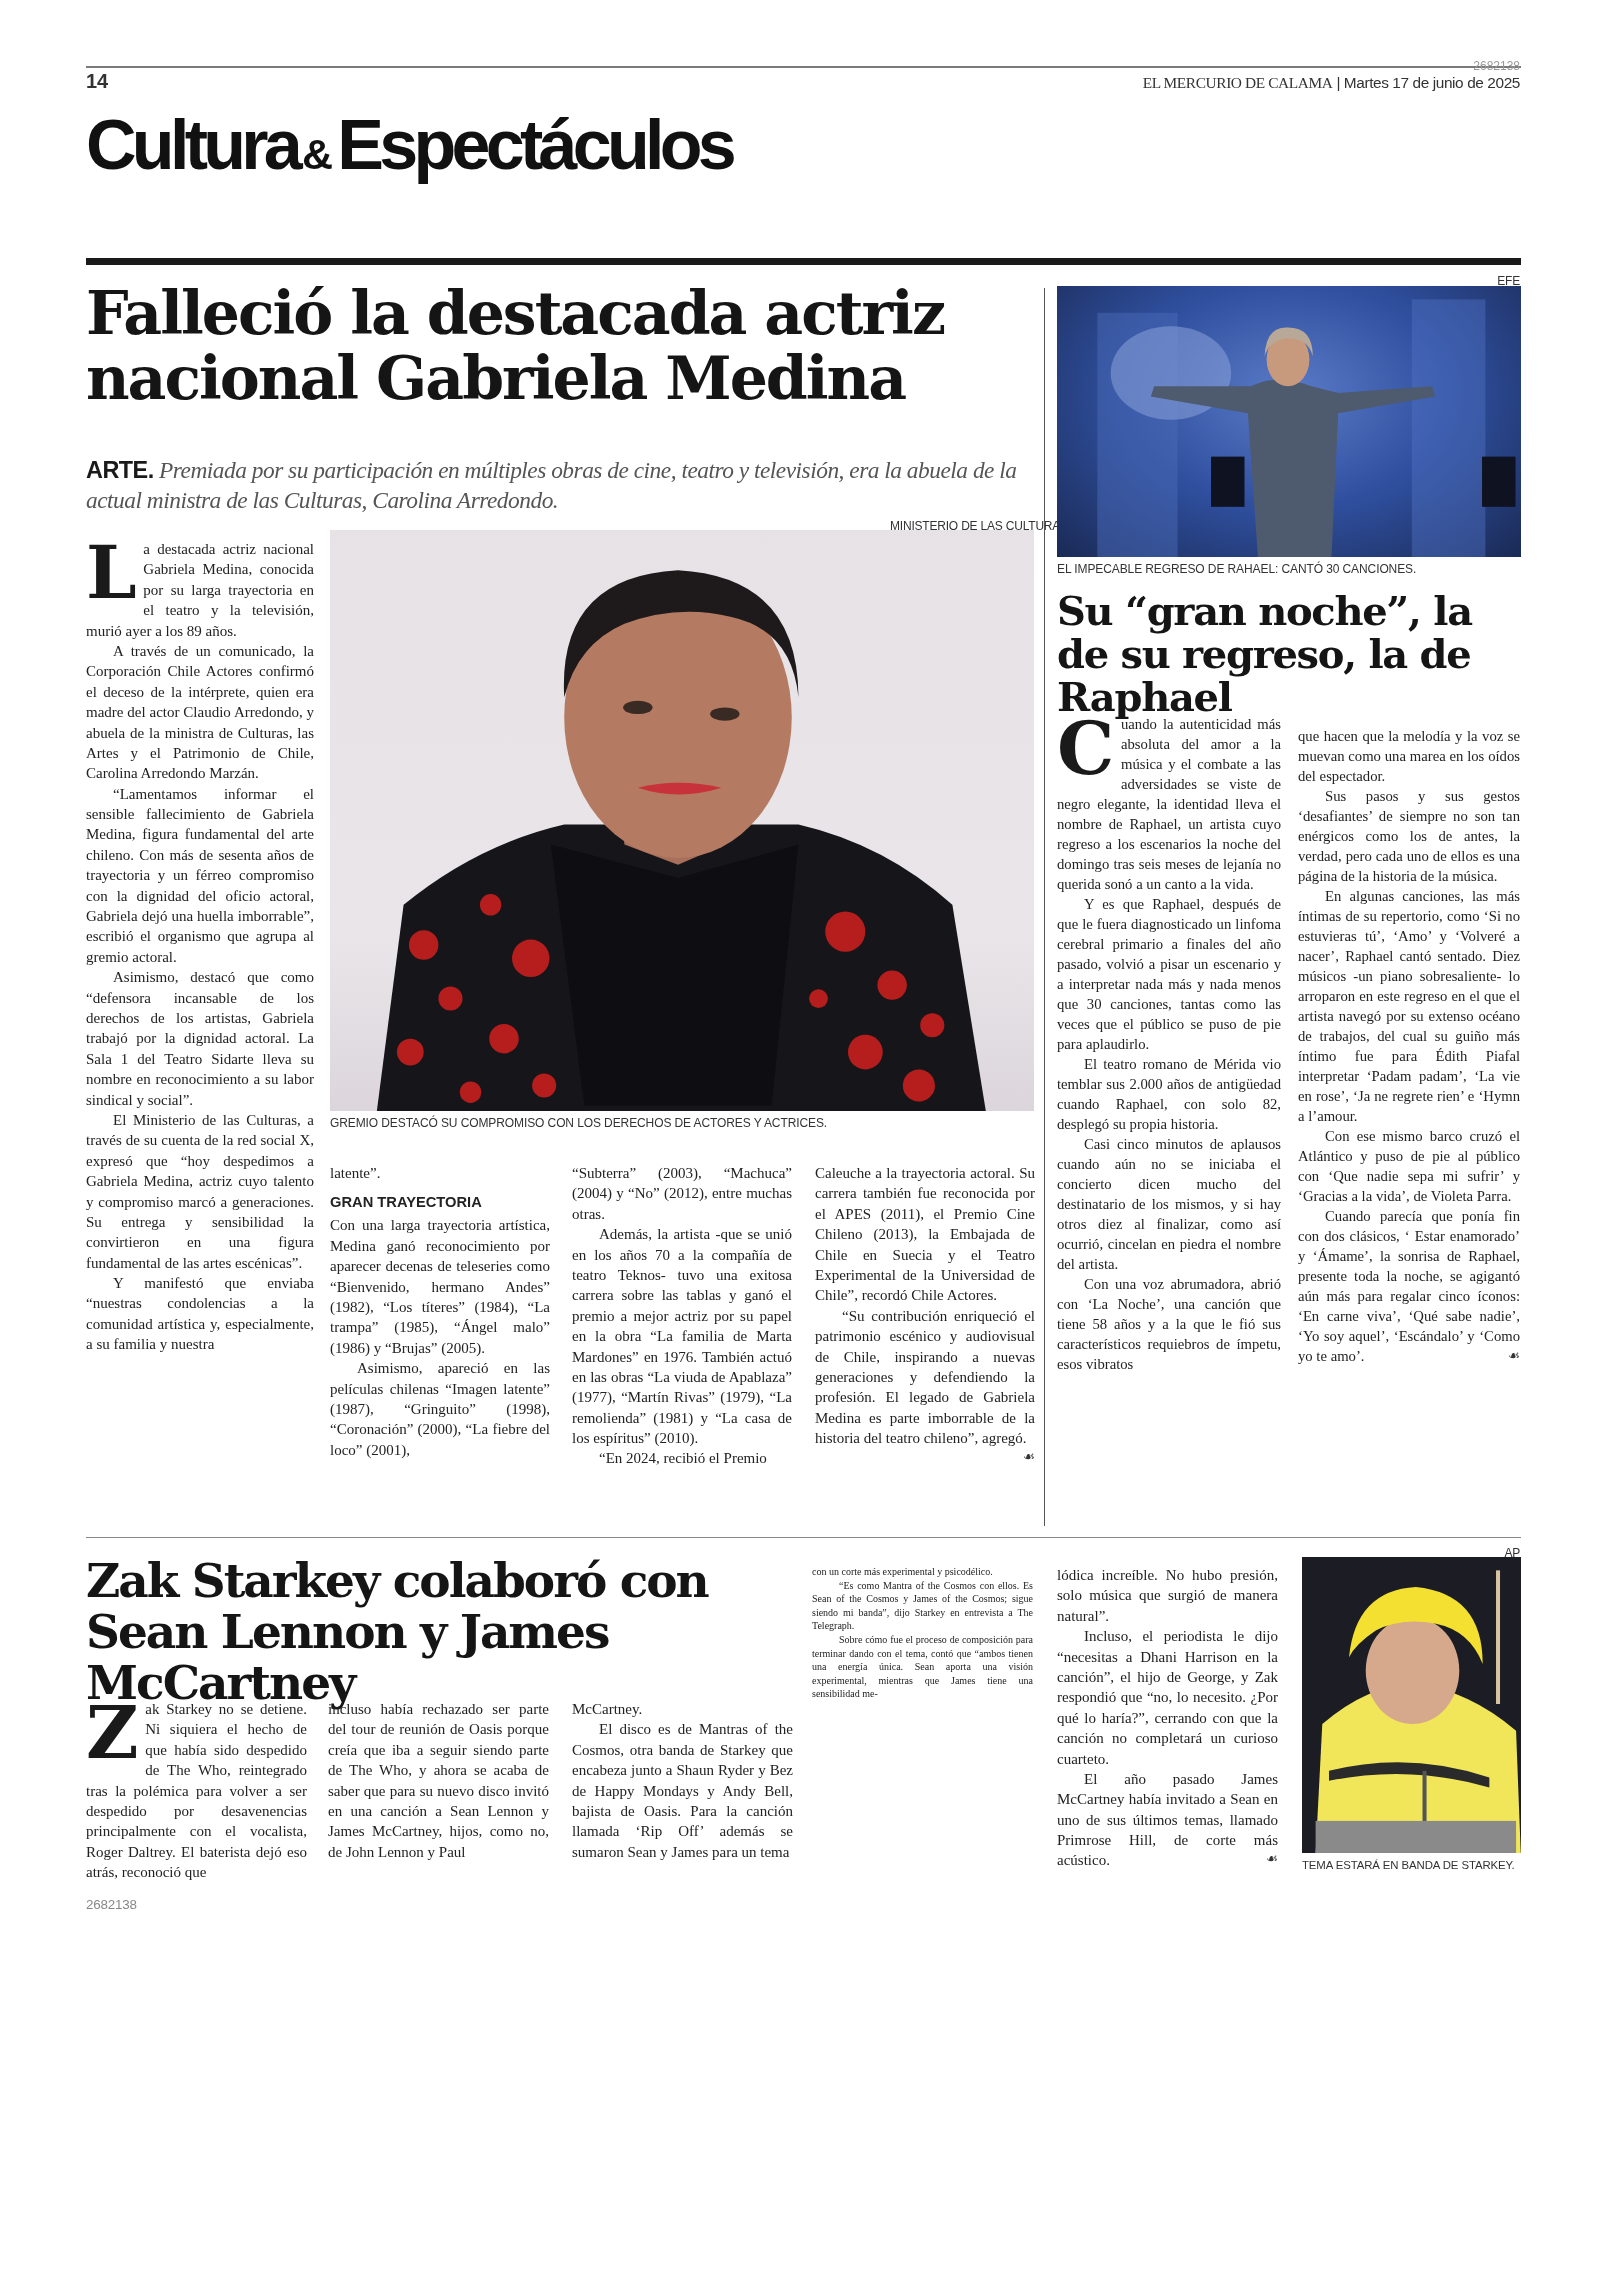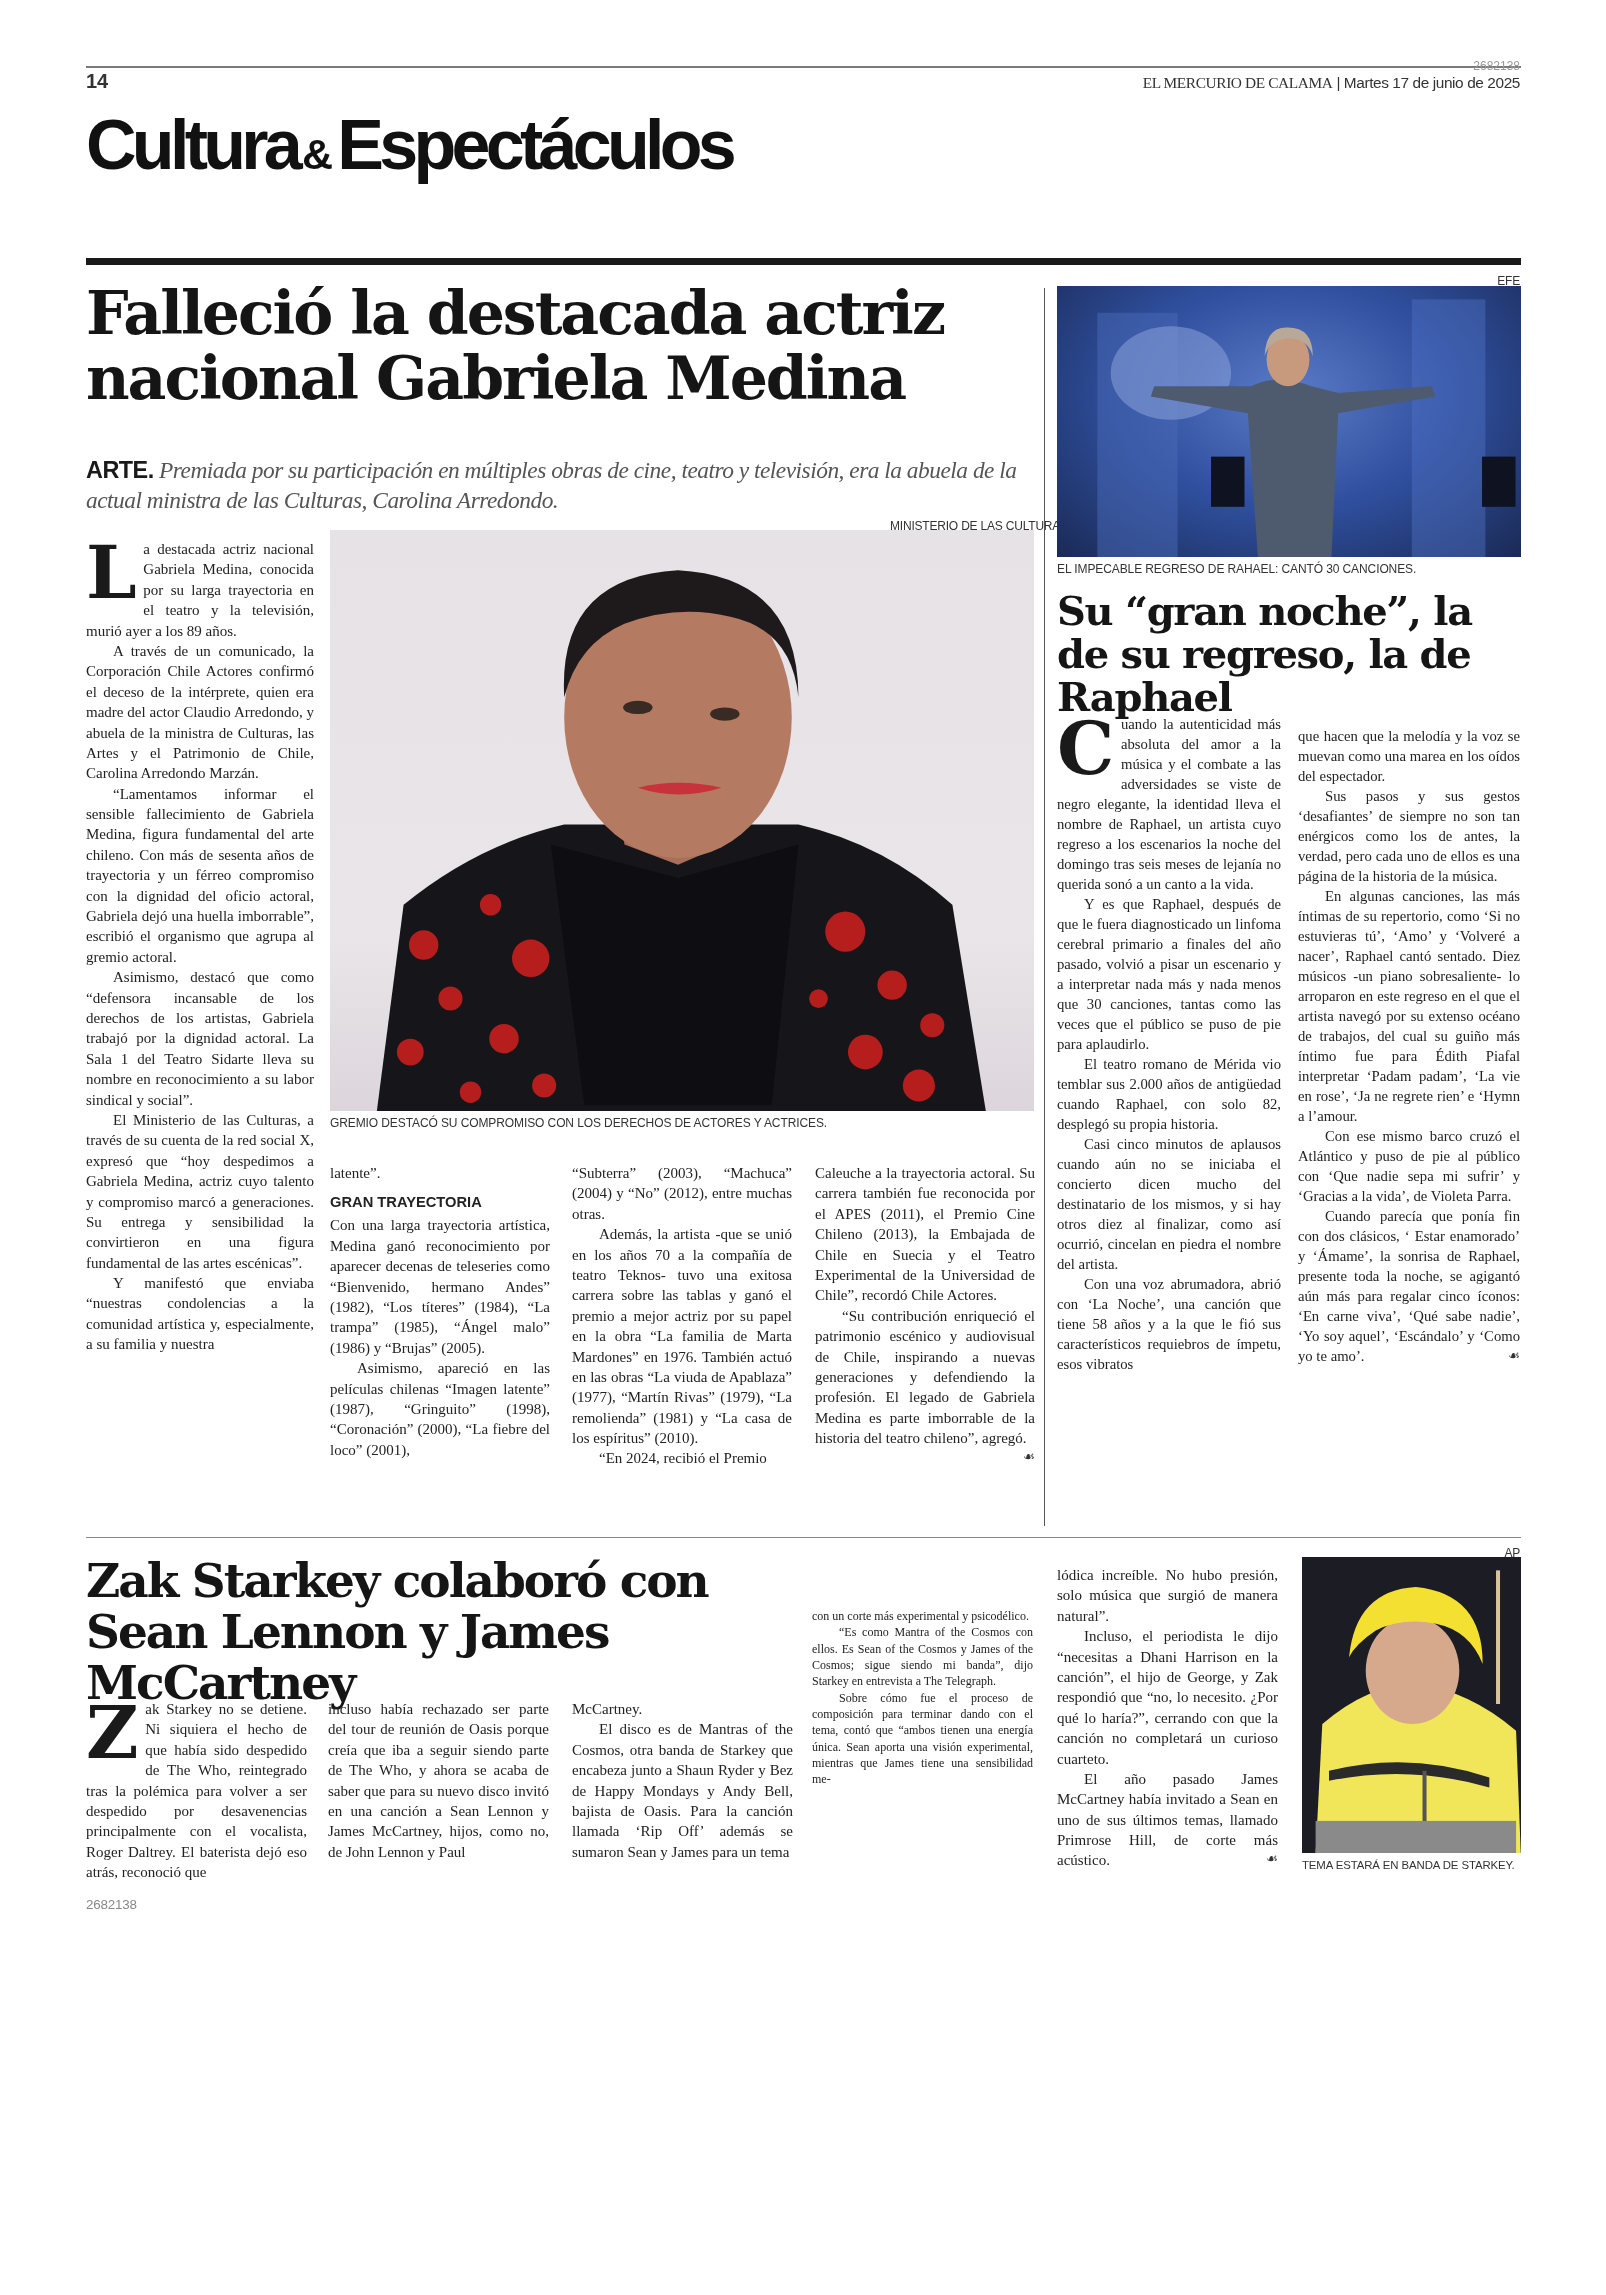--- a/index.html
+++ b/index.html
@@ -182,21 +182,21 @@
 
 <div class="abs col" style="left:328px; top:1699px; width:221px; font-size:15px;">
   <p class="first">incluso había rechazado ser parte del tour de reunión de Oasis porque creía que iba a seguir siendo parte de The Who, y ahora se acaba de saber que para su nuevo disco invitó en una canción a Sean Lennon y James McCartney, hijos, como no, de John Lennon y Paul</p>
 </div>
 
 <div class="abs col" style="left:572px; top:1699px; width:221px; font-size:15px;">
   <p class="first">McCartney.</p>
   <p>El disco es de Mantras of the Cosmos, otra banda de Starkey que encabeza junto a Shaun Ryder y Bez de Happy Mondays y Andy Bell, bajista de Oasis. Para la canción llamada ‘Rip Off’ además se sumaron Sean y James para un tema</p>
 </div>
 
-<div class="abs col" style="left:812px; top:1565px; width:221px; font-size:12px;margin-top:43px;">
+<div class="abs col" style="left:812px; top:1565px; width:221px; font-size:10px;">
   <p class="first">con un corte más experimental y psicodélico.</p>
   <p>“Es como Mantra of the Cosmos con ellos. Es Sean of the Cosmos y James of the Cosmos; sigue siendo mi banda”, dijo Starkey en entrevista a The Telegraph.</p>
   <p>Sobre cómo fue el proceso de composición para terminar dando con el tema, contó que “ambos tienen una energía única. Sean aporta una visión experimental, mientras que James tiene una sensibilidad me-</p>
 </div>
 
 <div class="abs col" style="left:1057px; top:1565px; width:221px; font-size:15px;">
   <p class="first">lódica increíble. No hubo presión, solo música que surgió de manera natural”.</p>
   <p>Incluso, el periodista le dijo “necesitas a Dhani Harrison en la canción”, el hijo de George, y Zak respondió que “no, lo necesito. ¿Por qué lo haría?”, cerrando con que la canción no completará un curioso cuarteto.</p>
   <p><span>El año pasado James McCartney había invitado a Sean en uno de sus últimos temas, llamado Primrose Hill, de corte más acústico.</span> <span class="endmark">☙</span></p>
 </div>

